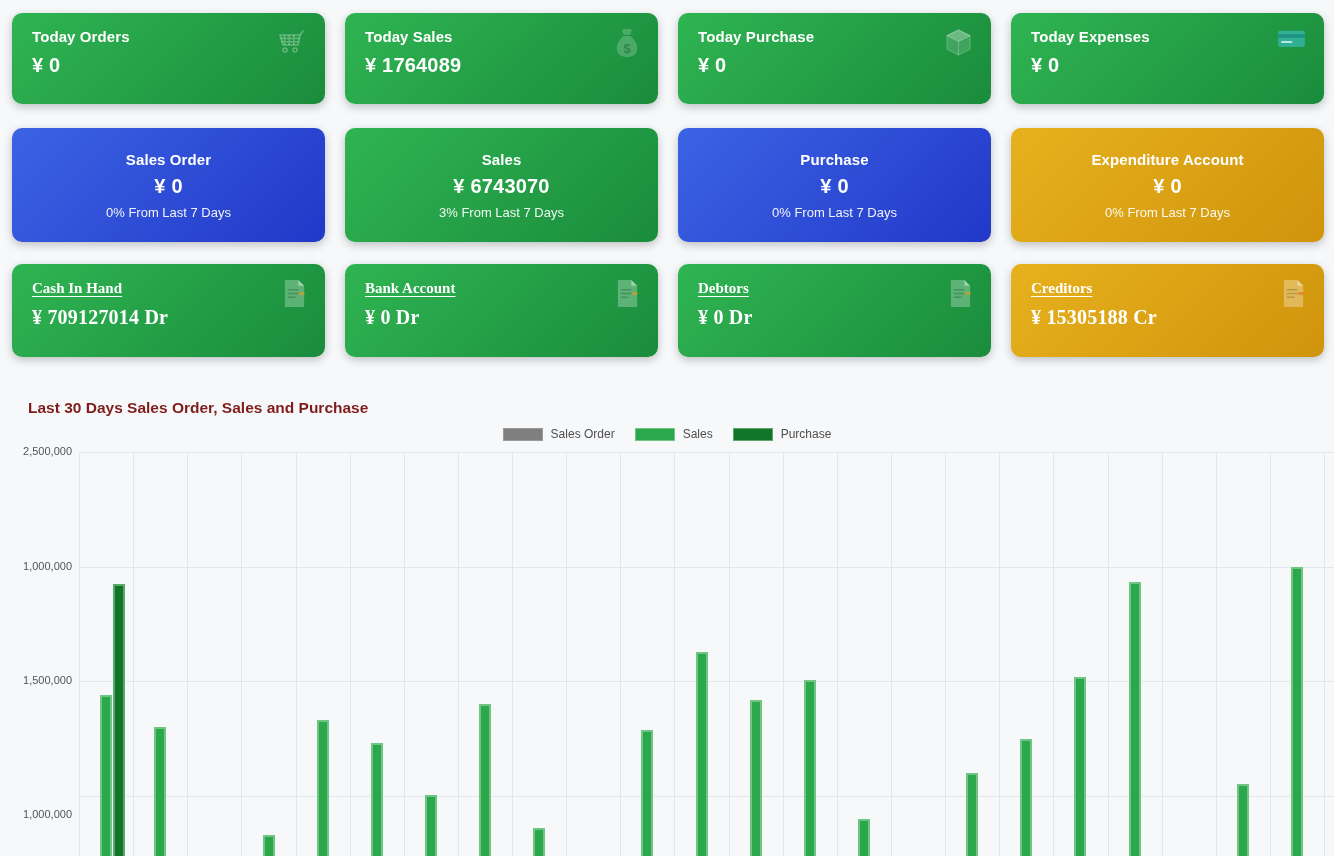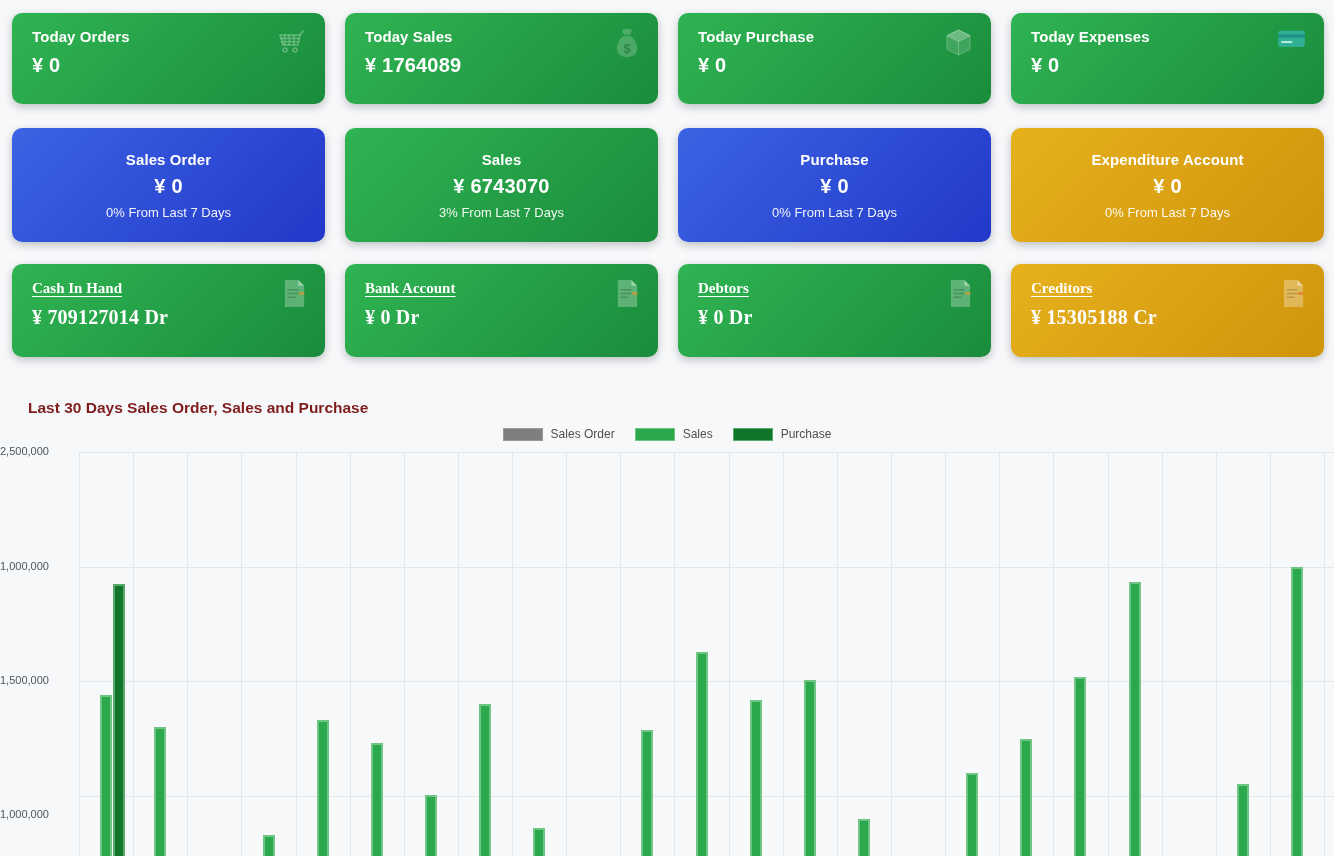--- a/index.html
+++ b/index.html
@@ -33,21 +33,21 @@
   .stat-sub{font-size:13px;opacity:0.93;font-weight:400;}
   .chart-section{position:absolute;left:0;top:390px;width:1334px;height:466px;}
   .chart-title{position:absolute;left:12px;top:9px;font-size:15.5px;font-weight:700;color:#7f1d1d;margin-left:16px;}
   .legend{position:absolute;top:37px;left:0;width:100%;display:flex;justify-content:center;align-items:center;gap:20px;}
   .legend-item{display:flex;align-items:center;gap:8px;cursor:pointer;}
   .legend-swatch{width:40px;height:13px;display:inline-block;border:1px solid transparent;box-sizing:border-box;}
   .legend-label{font-size:12px;color:#4f4f4f;}
   .plot{position:absolute;left:0;top:62px;width:1334px;height:404px;}
   .hline{position:absolute;height:1px;background:#e3e6ea;}
   .vline{position:absolute;width:1px;top:0;height:404px;background:#e3e6ea;}
-  .ytick{position:absolute;left:0;width:92px;font-size:11px;color:#4e555e;}
+  .ytick{position:absolute;left:0;width:72px;text-align:right;font-size:11px;color:#4e555e;}
   .bar{position:absolute;box-sizing:border-box;border-style:solid;border-width:2px;border-bottom:none;}
 </style>
 </head>
 <body>
 
 <div class="cards">
 
   <div class="grid row1">
     <div class="card theme-green">
       <div class="card-title">Today Orders</div>

